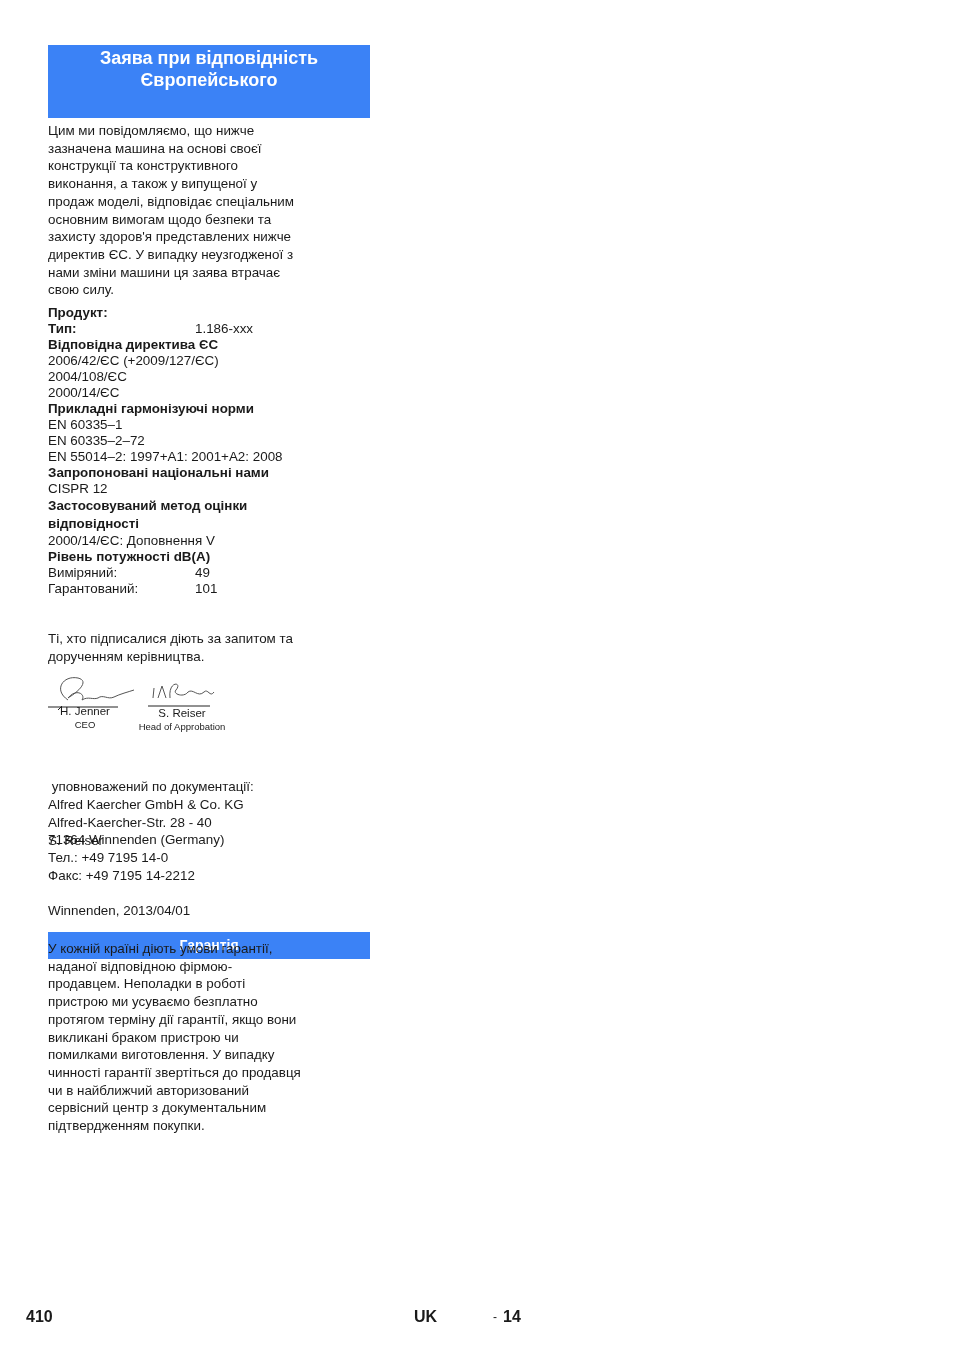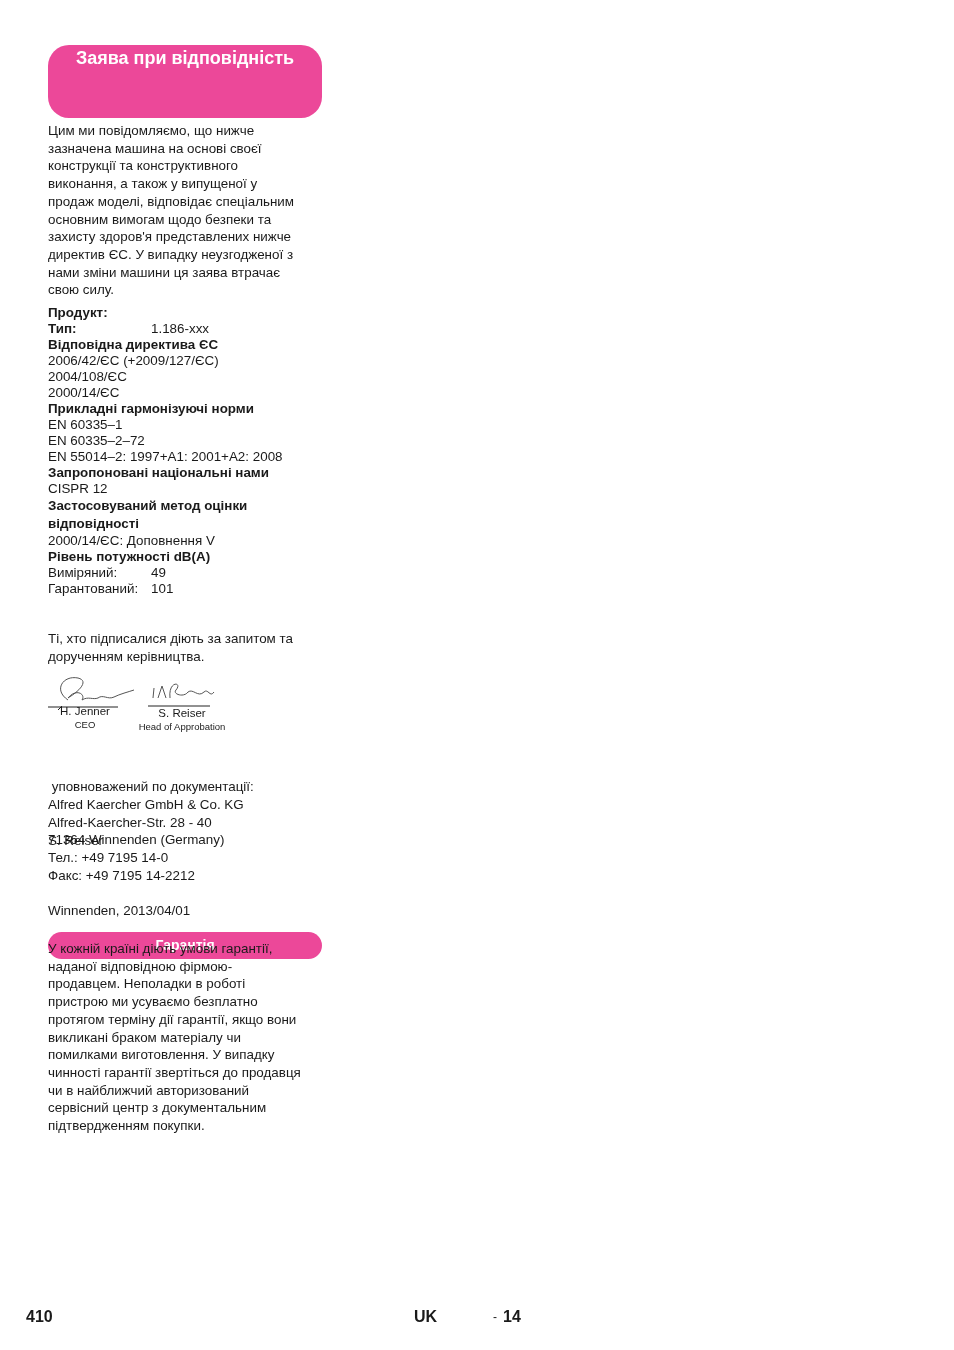--- a/index.html
+++ b/index.html
@@ -1,38 +1,39 @@
 <!DOCTYPE html>
 <html><head>
 <meta charset="utf-8">
 <style>
   html, body { margin: 0; padding: 0; background: #ffffff; }
   body { width: 954px; height: 1350px; position: relative; overflow: hidden;
          font-family: "Liberation Sans", sans-serif; color: #1a1a1a; }
   .col { position: absolute; left: 48px; width: 274px; }
-  .banner { position: absolute; left: 48px; width: 274px; background: #ec4899; color: #fff;
-            font-weight: bold; text-align: center; border-radius: 21px; }
+  .banner { position: absolute; left: 48px; width: 322px; background: #3b82f6; color: #fff;
+            font-weight: bold; text-align: center; }
   .banner1 { top: 45px; height: 73px; font-size: 18px; line-height: 22px; padding-top: 2px; box-sizing: border-box; }
   .banner2 { top: 932px; height: 27px; font-size: 14px; line-height: 26px; }
   .txt { font-size: 13.4px; line-height: 17.7px; margin: 0; }
   .small { font-size: 13.4px; line-height: 16px; }
   .b { font-weight: bold; }
-  .row { display: flex; }
+  .row { display: flex; gap: 44px; }
   .row .k { width: 103px; flex: none; font-weight: bold; }
   .row .v { flex: 1; }
   .sig { position: absolute; font-size: 11.5px; }
   .sig .name { font-size: 11.5px; }
   .sig .role { font-size: 9.5px; color: #222; }
   .footer { position: absolute; top: 1308px; font-weight: bold; font-size: 16px; }
 </style>
 </head>
 <body>
 
 <div class="banner banner1">
   <div>Заява при відповідність</div>
+  <div>Європейського</div>
 </div>
 
 <div class="col txt" style="top:122px;">
   <div>Цим ми повідомляємо, що нижче</div>
   <div>зазначена машина на основі своєї</div>
   <div>конструкції та конструктивного</div>
   <div>виконання, а також у випущеної у</div>
   <div>продаж моделі, відповідає спеціальним</div>
   <div>основним вимогам щодо безпеки та</div>
   <div>захисту здоров'я представлених нижче</div>
@@ -110,21 +111,21 @@
 <div class="col txt" style="top:902px;">Winnenden, 2013/04/01</div>
 
 <div class="banner banner2">Гарантія</div>
 
 <div class="col txt" style="top:940px;">
   <div>У кожній країні діють умови гарантії,</div>
   <div>наданої відповідною фірмою-</div>
   <div>продавцем. Неполадки в роботі</div>
   <div>пристрою ми усуваємо безплатно</div>
   <div>протягом терміну дії гарантії, якщо вони</div>
-  <div>викликані браком матеріалу чи</div>
+  <div>викликані браком пристрою чи</div>
   <div>помилками виготовлення. У випадку</div>
   <div>чинності гарантії звертіться до продавця</div>
   <div>чи в найближчий авторизований</div>
   <div>сервісний центр з документальним</div>
   <div>підтвердженням покупки.</div>
 </div>
 
 <div class="footer" style="left:26px;">410</div>
 <div class="footer" style="left:414px;">UK</div>
 <div class="footer" style="left:493px;font-weight:normal;font-size:12px;top:1310px;">-</div>

